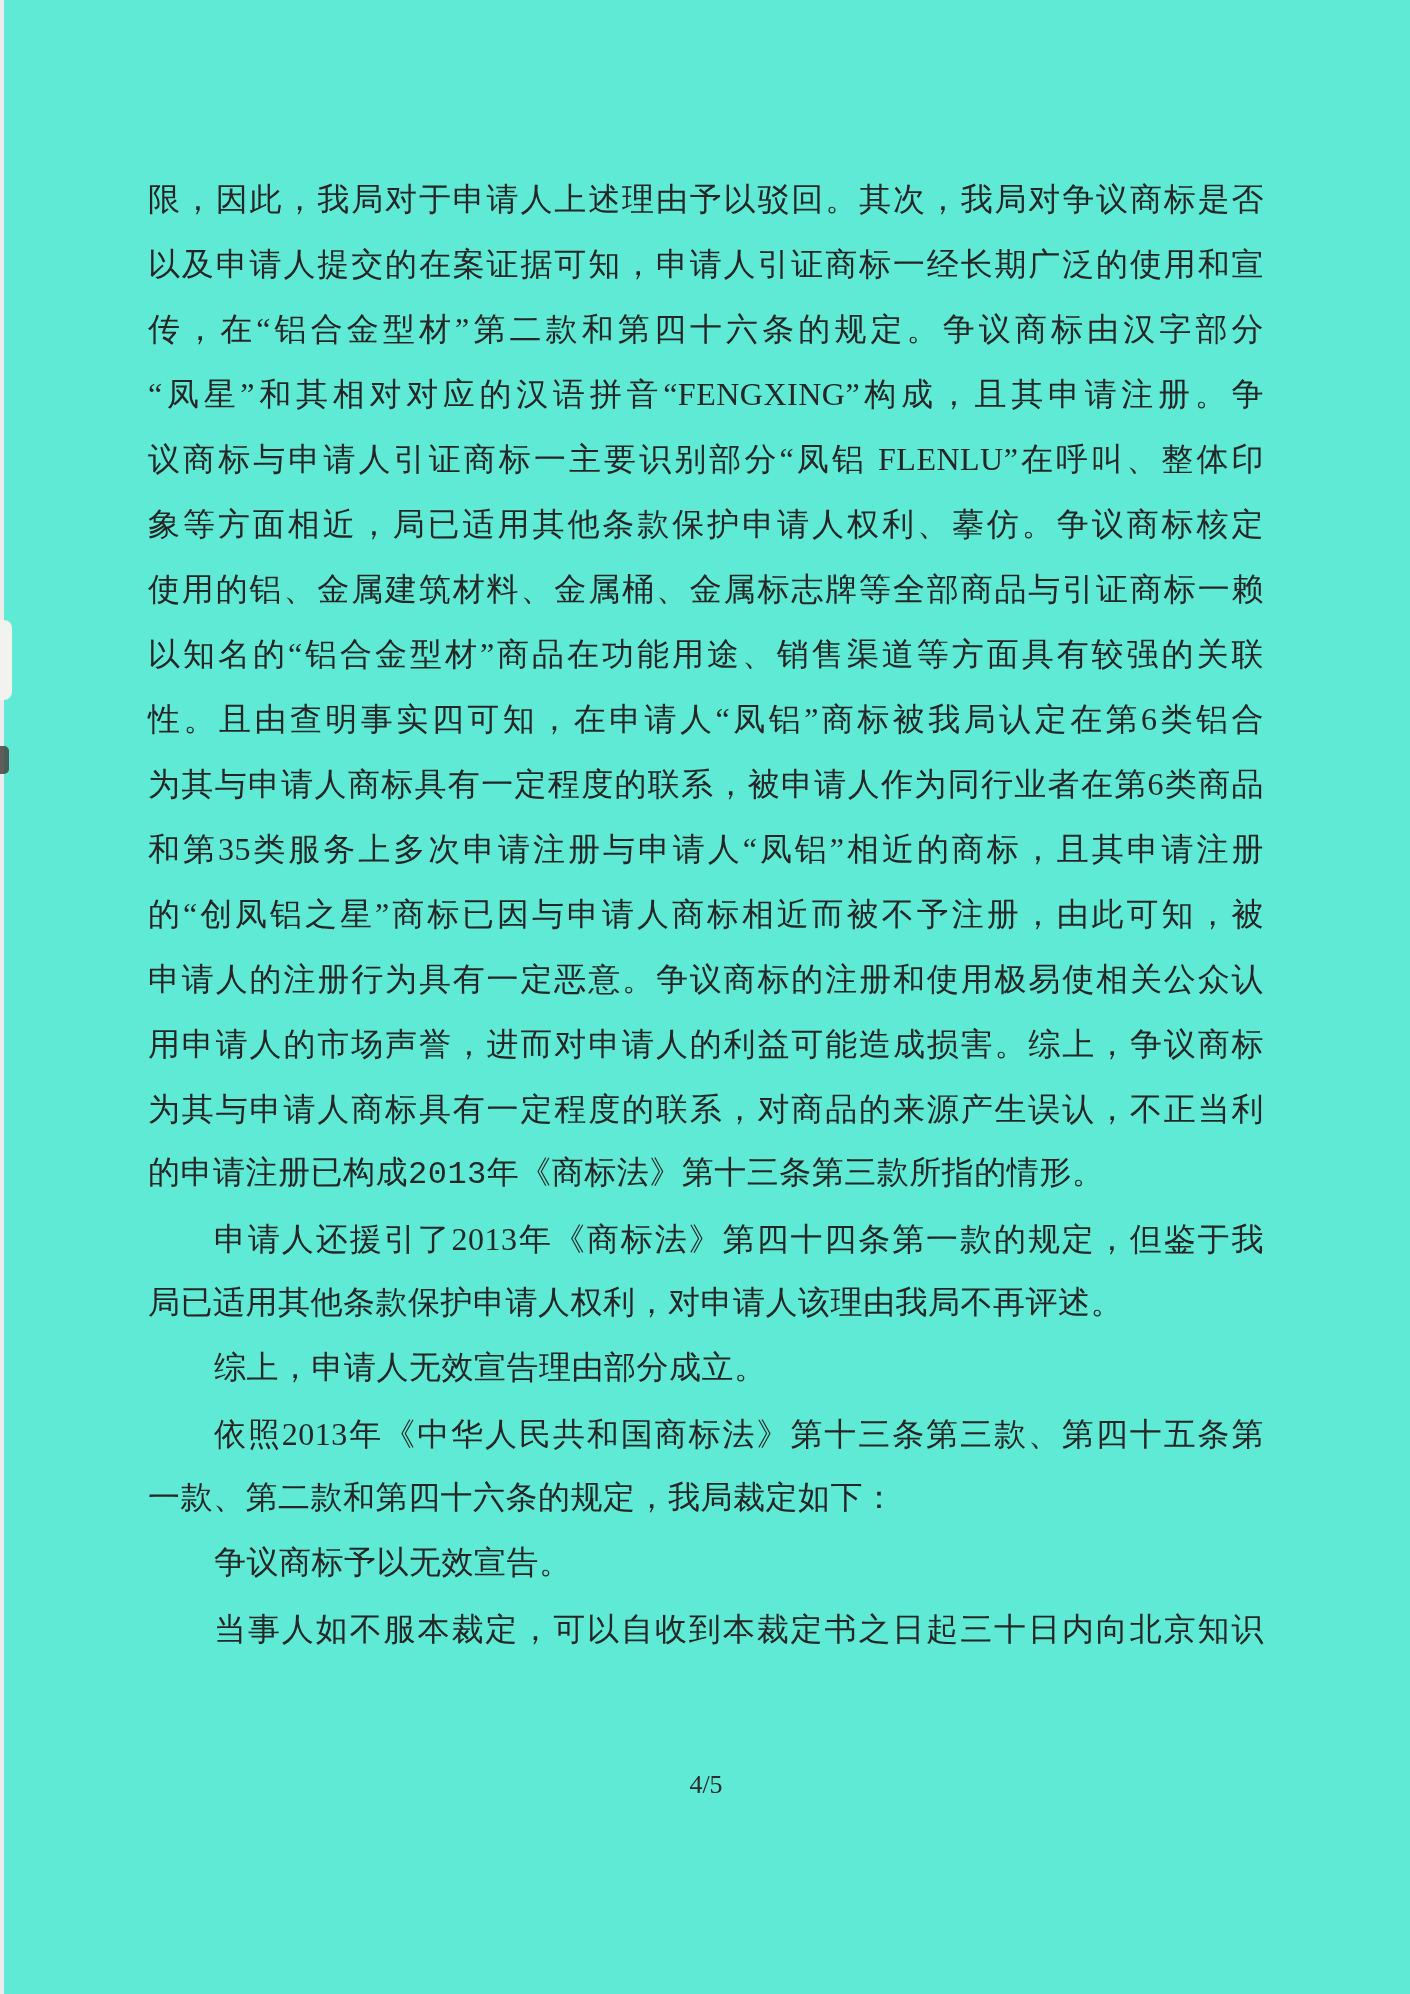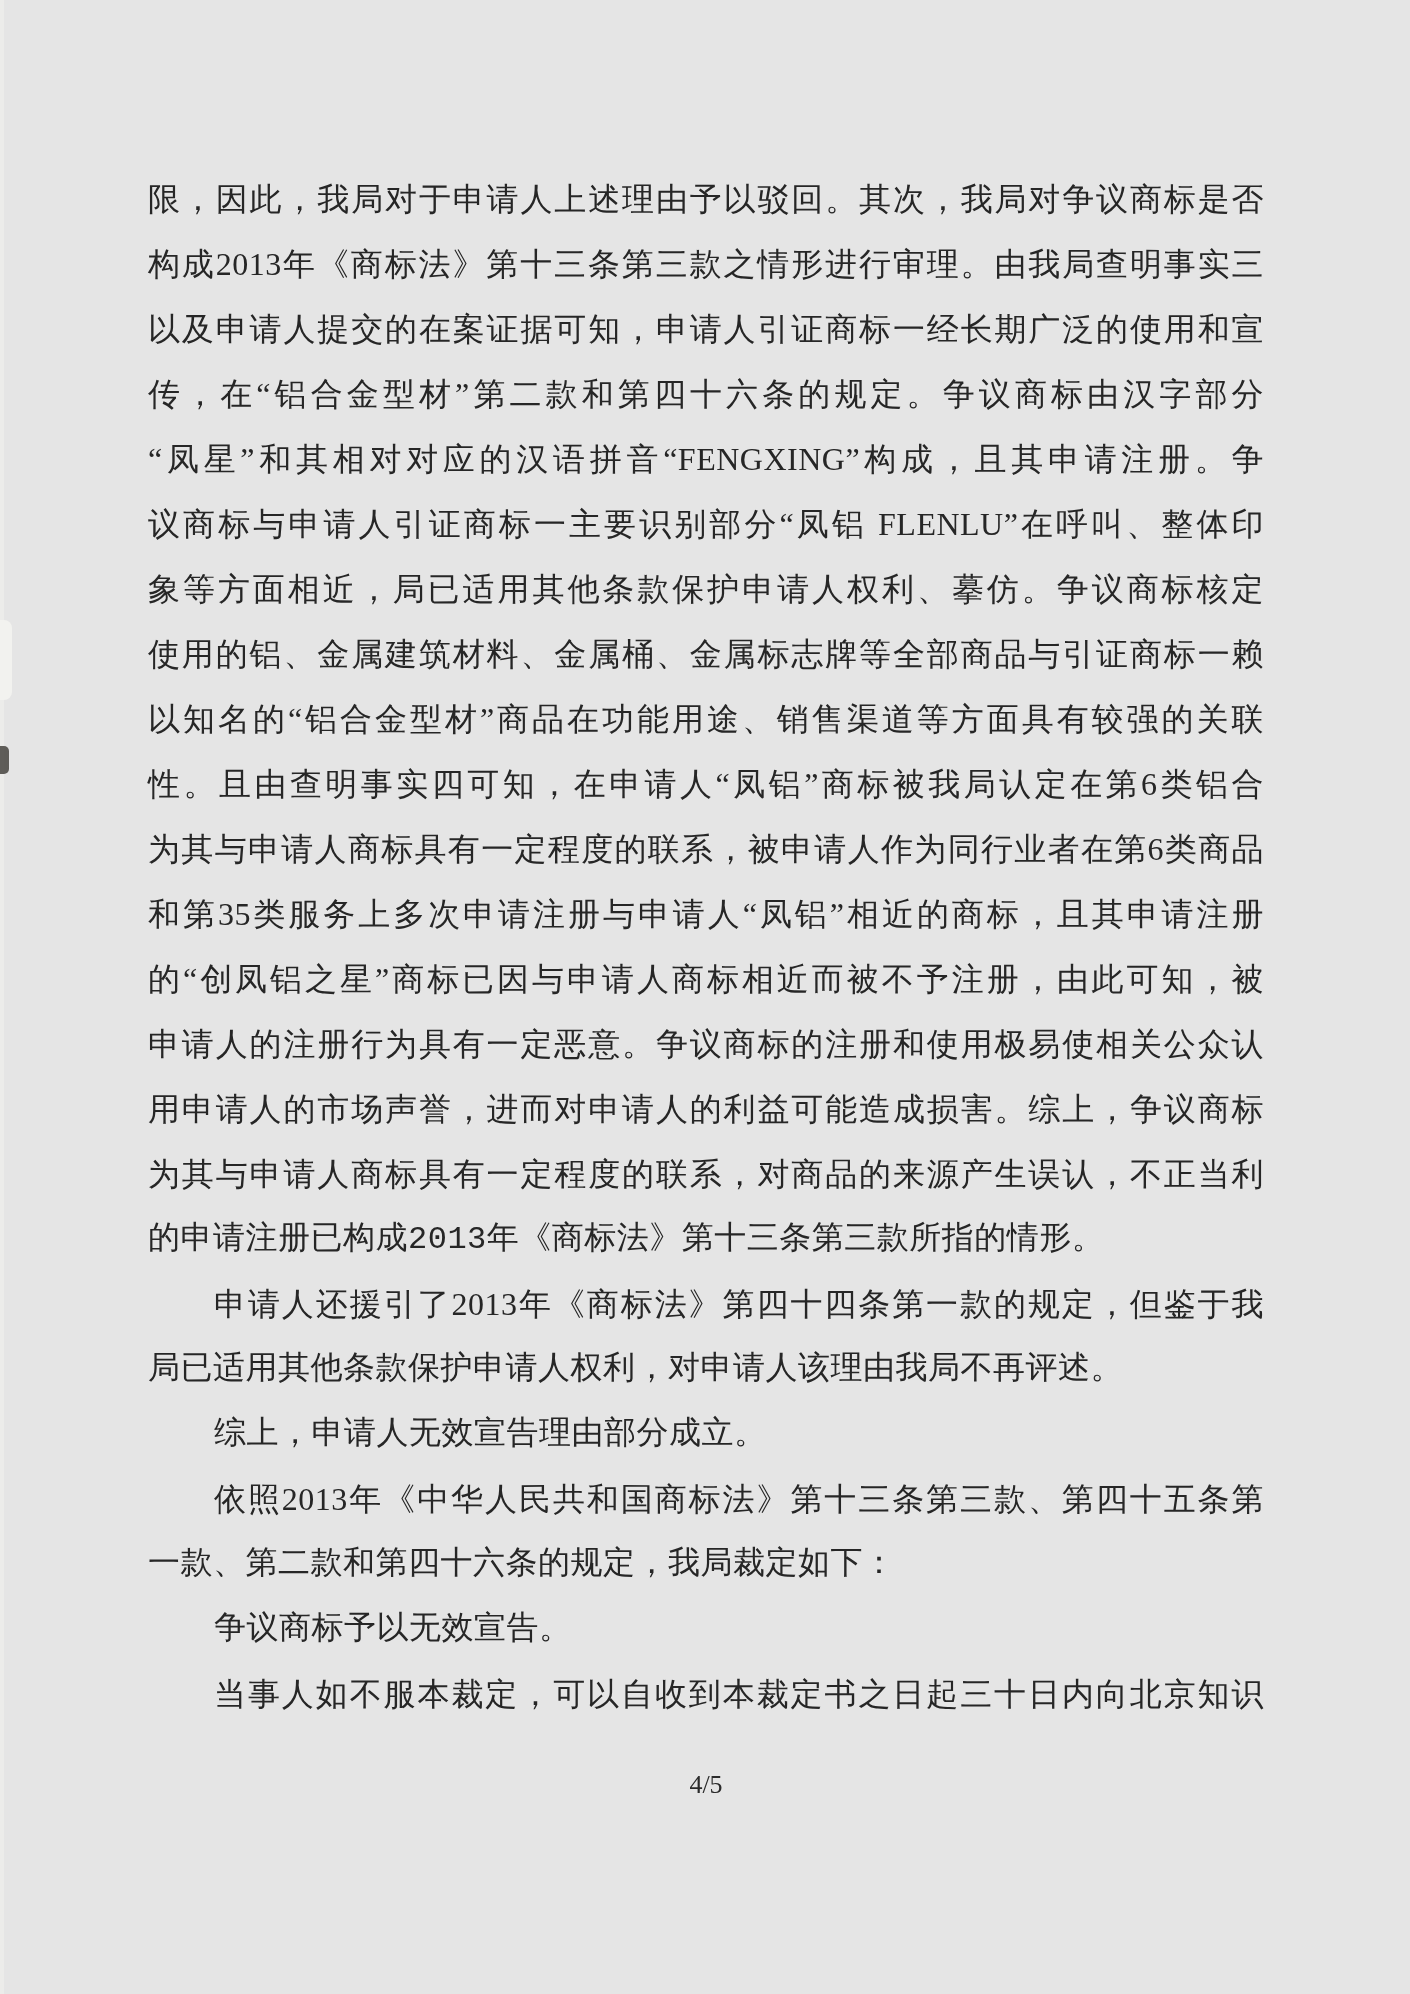--- a/index.html
+++ b/index.html
@@ -10,21 +10,21 @@
     width: 1410px;
     height: 1994px;
     position: relative;
     background: #ffffff;
     font-family: "Liberation Serif", "DejaVu Serif", serif;
     overflow: hidden;
   }
   .sheet {
     position: absolute;
     inset: 0;
-    background: #e5e5e5;
+    background: #5eead4;
   }
   
   .edge-strip {
     position: absolute;
     left: 0; top: 0;
     width: 4px; height: 100%;
     background: #ececea;
   }
   .edge-smudge-light {
     position: absolute;
@@ -81,21 +81,20 @@
 <body>
 
 <main class="sheet">
   <div class="edge-strip"></div>
   <div class="edge-smudge-light"></div>
   <div class="edge-smudge-dark"></div>
 
   <section class="textblock">
 
   <div class="text-line just">限，因此，我局对于申请人上述理由予以驳回。其次，我局对争议商标是否</div>
-      <div class="text-line just">构成2013年《商标法》第十三条第三款之情形进行审理。由我局查明事实三</div>
       <div class="text-line just">以及申请人提交的在案证据可知，申请人引证商标一经长期广泛的使用和宣</div>
       <div class="text-line just">传，在“铝合金型材”第二款和第四十六条的规定。争议商标由汉字部分</div>
       <div class="text-line just">“凤星”和其相对对应的汉语拼音“FENGXING”构成，且其申请注册。争</div>
       <div class="text-line just">议商标与申请人引证商标一主要识别部分“凤铝 FLENLU”在呼叫、整体印</div>
       <div class="text-line just">象等方面相近，局已适用其他条款保护申请人权利、摹仿。争议商标核定</div>
       <div class="text-line just">使用的铝、金属建筑材料、金属桶、金属标志牌等全部商品与引证商标一赖</div>
       <div class="text-line just">以知名的“铝合金型材”商品在功能用途、销售渠道等方面具有较强的关联</div>
       <div class="text-line just">性。且由查明事实四可知，在申请人“凤铝”商标被我局认定在第6类铝合</div>
       <div class="text-line just">为其与申请人商标具有一定程度的联系，被申请人作为同行业者在第6类商品</div>
       <div class="text-line just">和第35类服务上多次申请注册与申请人“凤铝”相近的商标，且其申请注册</div>

